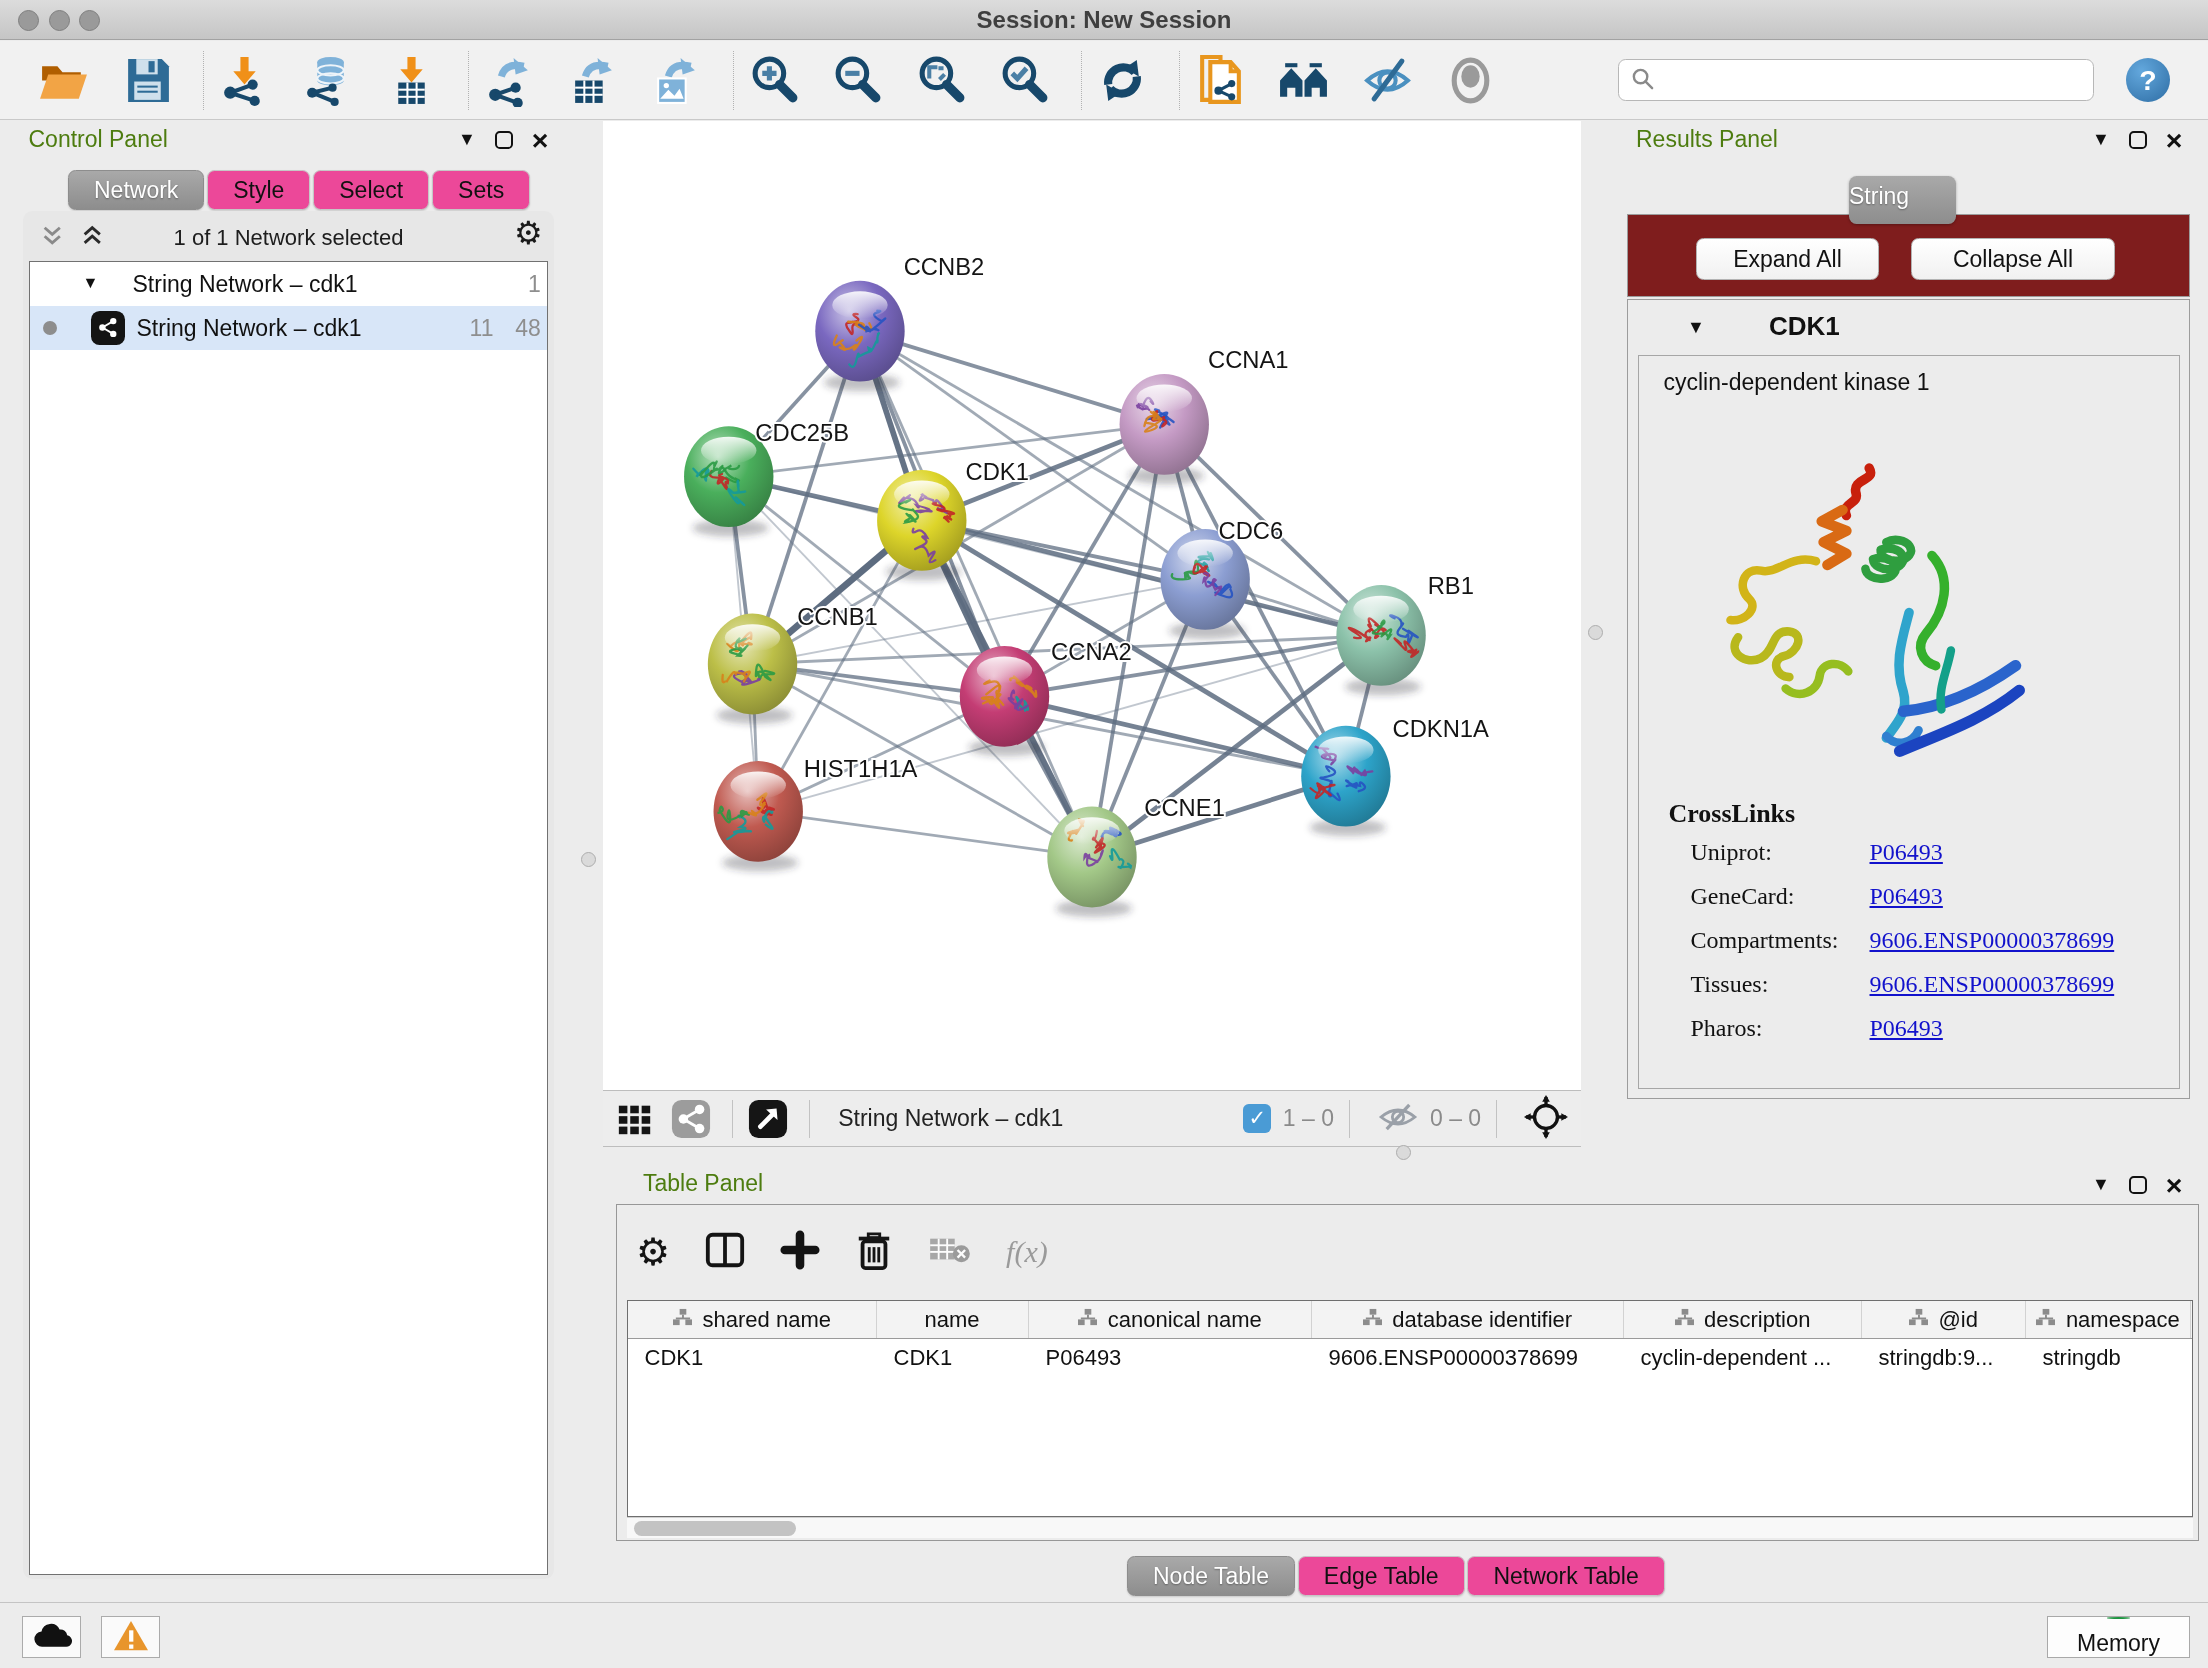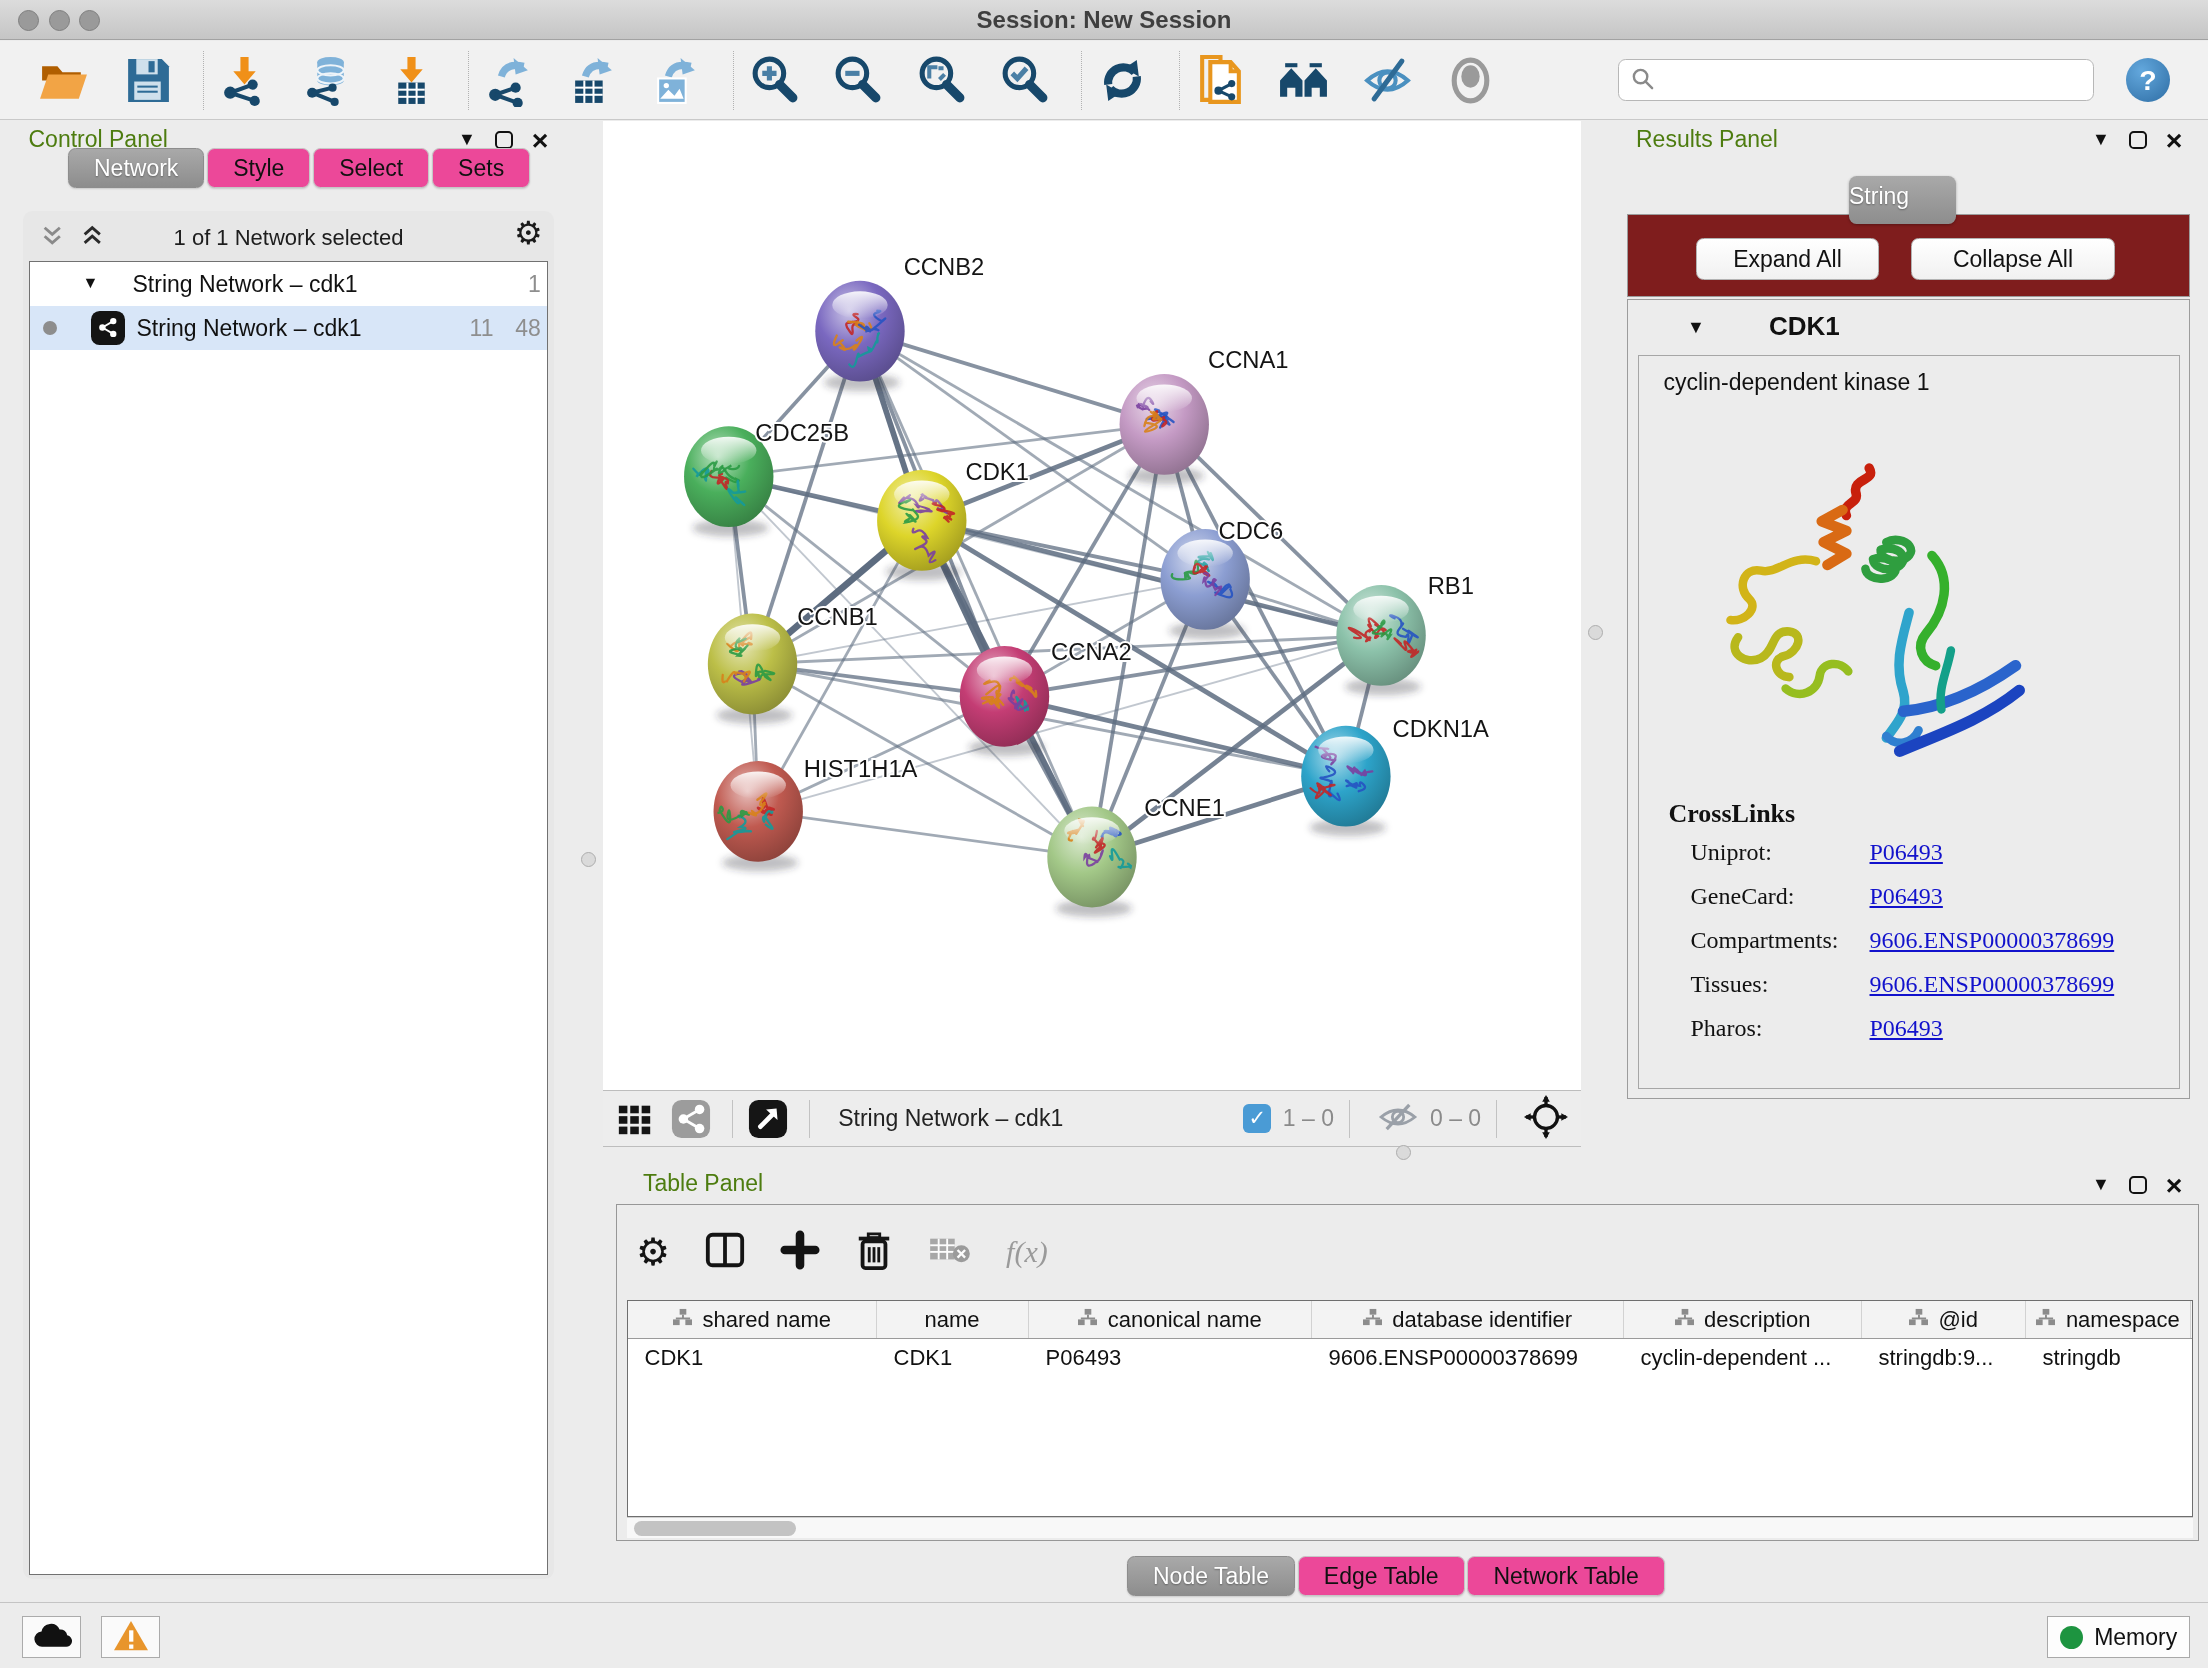--- a/index.html
+++ b/index.html
@@ -38,21 +38,21 @@
 
   .tab { height:40px; padding:0 25px; background:#ec4899; border:1px solid #c6c6c6;
     border-radius:7.6px; font-size:23px; line-height:38px; color:#111; margin-right:2.9px;
     box-shadow:0 1px 1.9px rgba(0,0,0,.15); }
   .tab.active { background:linear-gradient(#a9a9a9,#8d8d8d); color:#fff; border-color:#8d8d8d;
     text-shadow:0 1px 1.9px rgba(0,0,0,.35); }
 
   
   .cp-header { left:28.5px; top:126px; }
   .cp-controls { left:458px; top:129px; }
-  .cp-tabs { left:68px; top:148px; display:flex; }
+  .cp-tabs { left:68px; top:170px; display:flex; }
   .cp-inner { left:23px; top:211px; width:531px; height:1368px; background:#e7e7e7; border-radius:9.5px; }
   .cp-chevrons { left:38px; top:222px; display:flex; gap:11.4px; }
   .cp-selinfo { left:23px; top:225px; width:531px; text-align:center; font-size:22px; color:#1d1d1d; }
   .cp-gear { left:514px; top:217px; font-size:32px; color:#1a1a1a; line-height:1; }
   .cp-tree { left:28.5px; top:261px; width:519px; height:1314px; background:#fff; border:1.9px solid #717171; }
   .tree-row { position:relative; height:44px; font-size:23px; color:#111; }
   .tree-row.selected { background:#d8e6f8; }
   .tr-exp { position:absolute; left:25px; top:12.4px; font-size:16px; color:#111; }
   .tr-label1 { position:absolute; left:103px; top:8.6px; }
   .tr-label2 { position:absolute; left:107px; top:8.6px; }
@@ -114,21 +114,21 @@
     border-top:1px solid #d0d0d0; }
   .tp-thumb { position:absolute; left:7.6px; top:2.9px; width:162px; height:15px; background:#c3c3c3; border-radius:7.6px; }
   .tp-tabs { left:1127px; top:1556px; display:flex; }
 
   
   .status-bar { left:0; top:1602px; width:2208px; height:67px; background:#ececec; border-top:1px solid #c4c4c4; }
   .sb-btn { position:absolute; top:13.3px; width:59px; height:42px; background:#fafafa;
     border:1.9px solid #ababab; display:flex; align-items:center; justify-content:center; }
   .sb-mem { position:absolute; left:2047px; top:13.3px; width:143px; height:42px; background:#fdfdfd;
     border:1.9px solid #a9a9a9; display:flex; align-items:center; justify-content:center; gap:11.4px;
-    font-size:23px; color:#111; }
+    font-size:23px; color:#111;flex-direction:column; }
   .sb-dot { width:23px; height:23px; border-radius:50%; background:#1d9440; }
 
   .dimple { position:absolute; width:15px; height:15px; border-radius:50%;
     background:#dadada; border:1px solid #adadad; }
 </style>
 </head>
 <body>
 
 <div class="titlebar">
   <div class="tlight" style="left:18px"></div>

